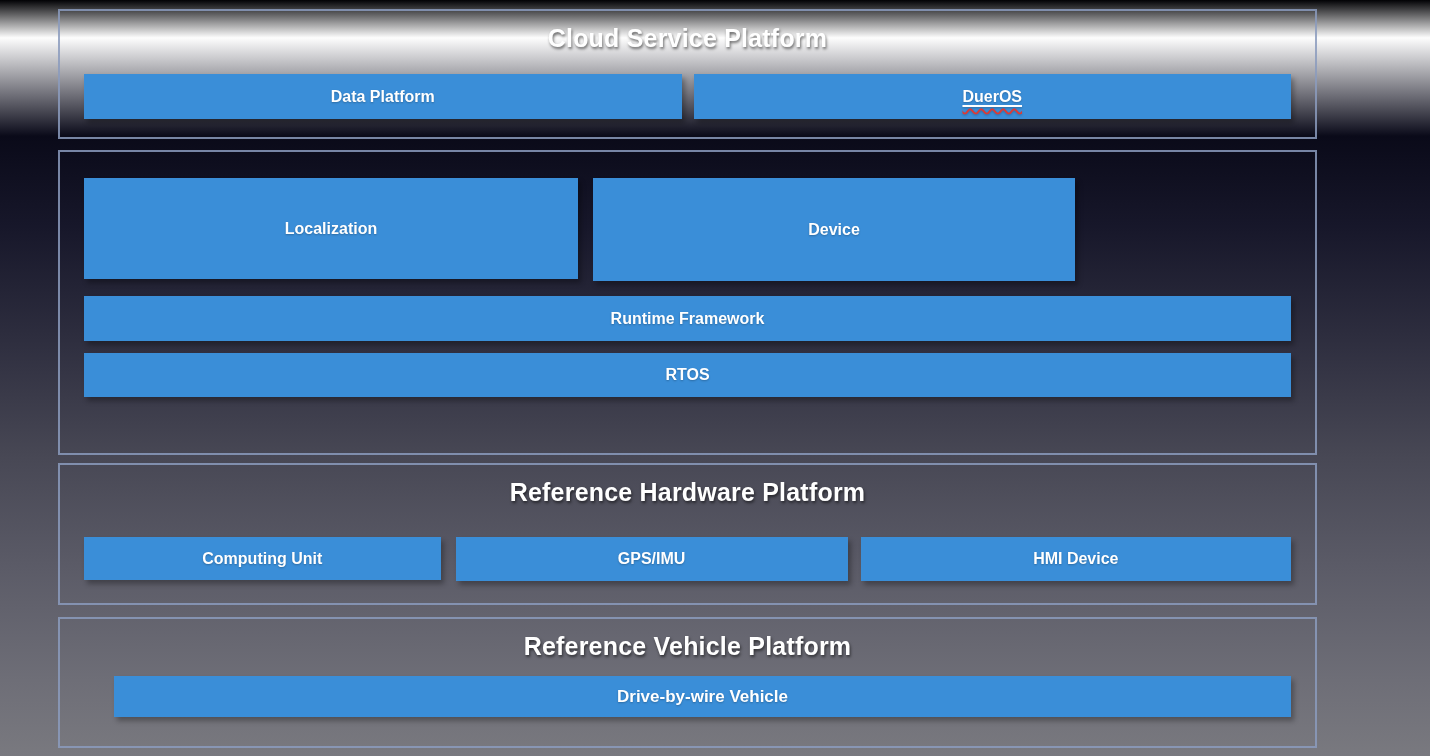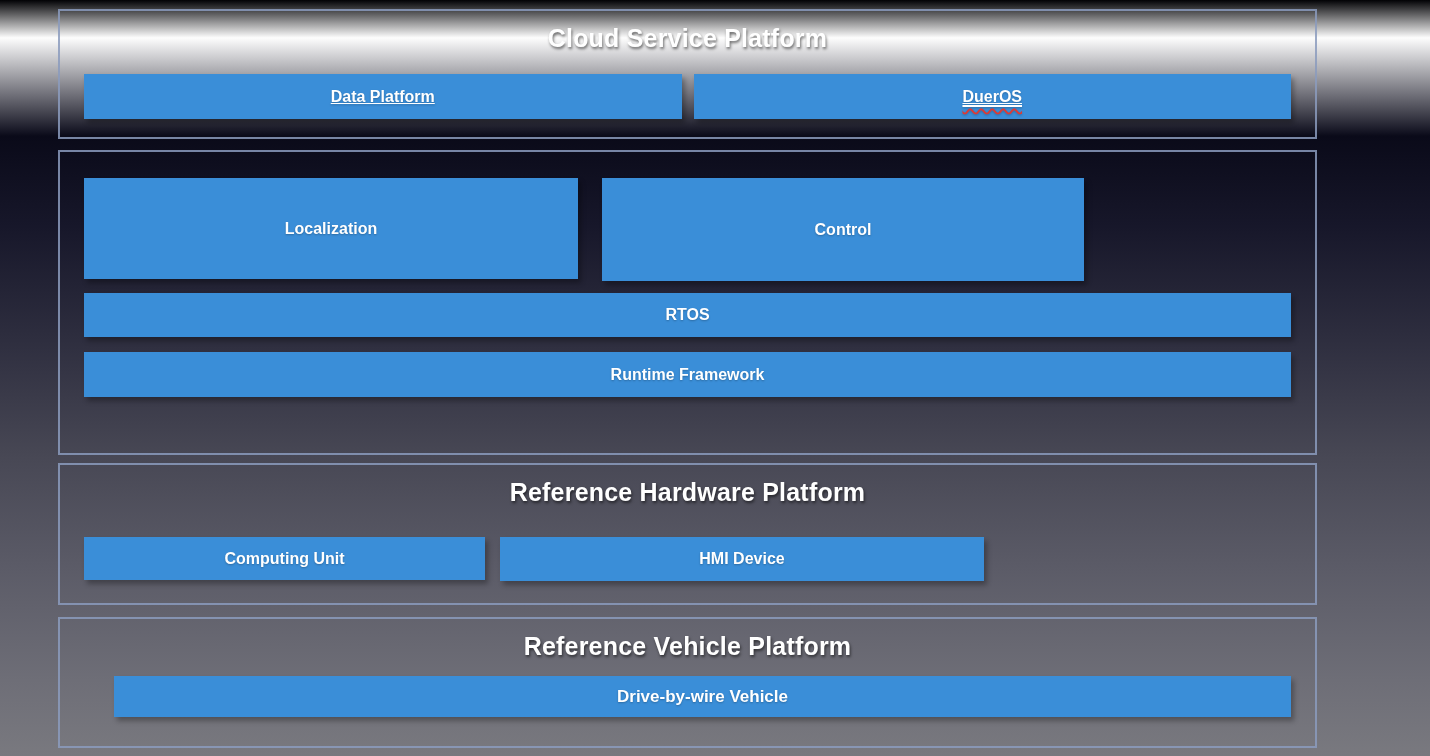--- a/index.html
+++ b/index.html
@@ -40,25 +40,25 @@
     align-items: center;
     justify-content: center;
     text-align: center;
     box-shadow: 3px 4px 5px rgba(0,0,0,0.30);
     text-shadow: 0 1px 2px rgba(0,0,0,0.25);
   }
 
   
   #panel-cloud { top: 9px; height: 130px; }
   #panel-cloud .row { margin-top: 22px; gap: 12px; }
-  #panel-cloud .box { height: 45px; flex: 1 1 0; text-decoration: underline; }
+  #panel-cloud .box { height: 45px; flex: 1 1 0; }
 
   
   #panel-software { top: 150px; height: 305px; }
-  #panel-software .row-modules { margin-top: 26px; gap: 24px; }
+  #panel-software .row-modules { margin-top: 26px; gap: 15px; }
   .box-localization { width: 494px; height: 101px; }
   .box-control { width: 482px; height: 103px; }
   .box-hmi { width: 364px; height: 100px; }
   #panel-software .row-runtime { margin-top: 15px; }
   .box-runtime { width: 100%; height: 45px; }
   #panel-software .row-rtos { margin-top: 12px; }
   .box-rtos { width: 100%; height: 44px; }
 
   
   #panel-hardware { top: 463px; height: 142px; }
@@ -101,40 +101,43 @@
       </div>
     </div>
   </section>
 
   <section class="panel" id="panel-software">
     <div class="row row-modules">
       <div class="box box-localization">
         <span>Localization</span>
       </div>
       <div class="box box-control">
-        <span>Control</span>
+        <span>Device</span>
+      </div>
+    </div>
+    <div class="row row-runtime">
+      <div class="box box-runtime">
+        <span>Runtime Framework</span>
       </div>
     </div>
     <div class="row row-rtos">
       <div class="box box-rtos">
         <span>RTOS</span>
-      </div>
-    </div>
-    <div class="row row-runtime">
-      <div class="box box-runtime">
-        <span>Runtime Framework</span>
       </div>
     </div>
   </section>
 
   <section class="panel" id="panel-hardware">
     <h2 class="panel-title">Reference Hardware Platform</h2>
     <div class="row">
       <div class="box box-computing">
         <span>Computing Unit</span>
+      </div>
+      <div class="box box-gps">
+        <span>GPS/IMU</span>
       </div>
       <div class="box box-hmi-device">
         <span>HMI Device</span>
       </div>
     </div>
   </section>
 
   <section class="panel" id="panel-vehicle">
     <h2 class="panel-title">Reference Vehicle Platform</h2>
     <div class="row">

